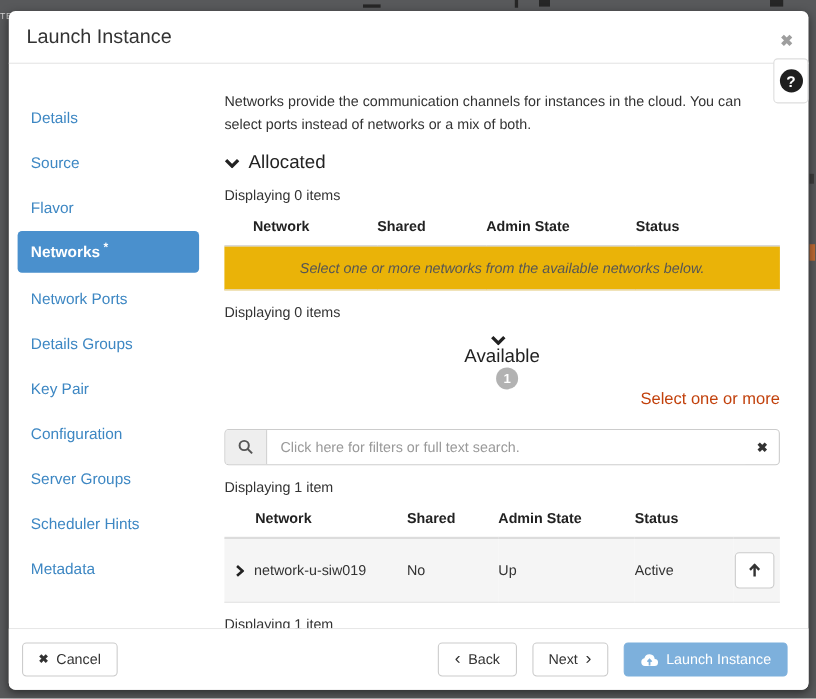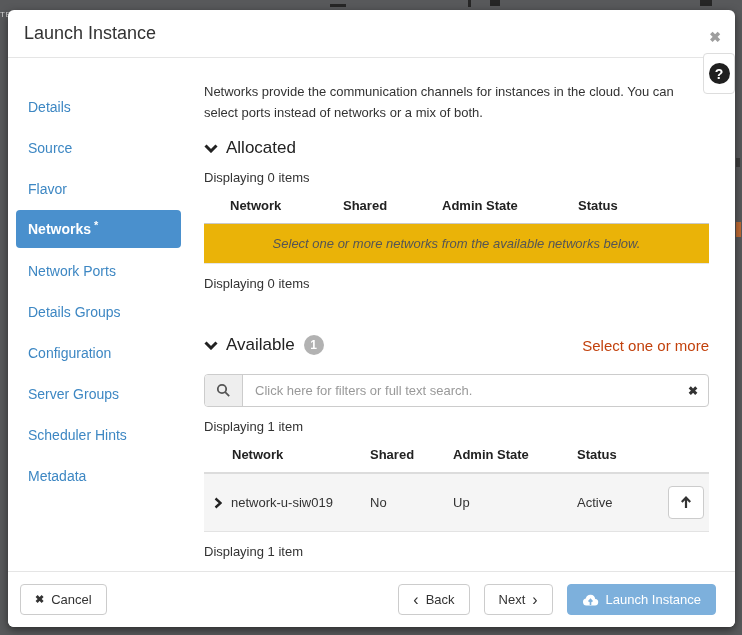--- a/index.html
+++ b/index.html
@@ -149,20 +149,21 @@
       <ul>
         <li>Details</li>
         <li>Source</li>
         <li>Flavor</li>
         <li class="active">
           <span>Networks</span>
             <sup>*</sup>
         </li>
         <li>Network Ports</li>
         <li>Details Groups</li>
+        <li>Key Pair</li>
         <li>Configuration</li>
         <li>Server Groups</li>
         <li>Scheduler Hints</li>
         <li>Metadata</li>
       </ul>
     </nav>
 
     <div class="wizard-content">
 
       <p class="description">Networks provide the communication channels for instances in the cloud. You can select ports instead of networks or a mix of both.</p>
@@ -195,21 +196,21 @@
         </thead>
         <tbody>
           <tr>
             <td class="empty-cell" colspan="4">Select one or more networks from the available networks below.</td>
           </tr>
         </tbody>
       </table>
 
       <p class="displaying">Displaying 0 items</p>
 
-      <div class="section-header" style="margin-top:44px;">
+      <div class="section-header" style="margin-top:14px;flex-direction:column;">
         <span class="chev">
           <svg width="14" height="9" viewBox="0 0 14 9">
               <polyline points="1.5,1.5 7,7 12.5,1.5" stroke="#222" stroke-width="3" fill="none"></polyline>
             </svg>
         </span>
         <span class="section-title">Available</span>
         <span class="count-badge">1</span>
         <span class="select-hint">Select one or more</span>
       </div>
 

